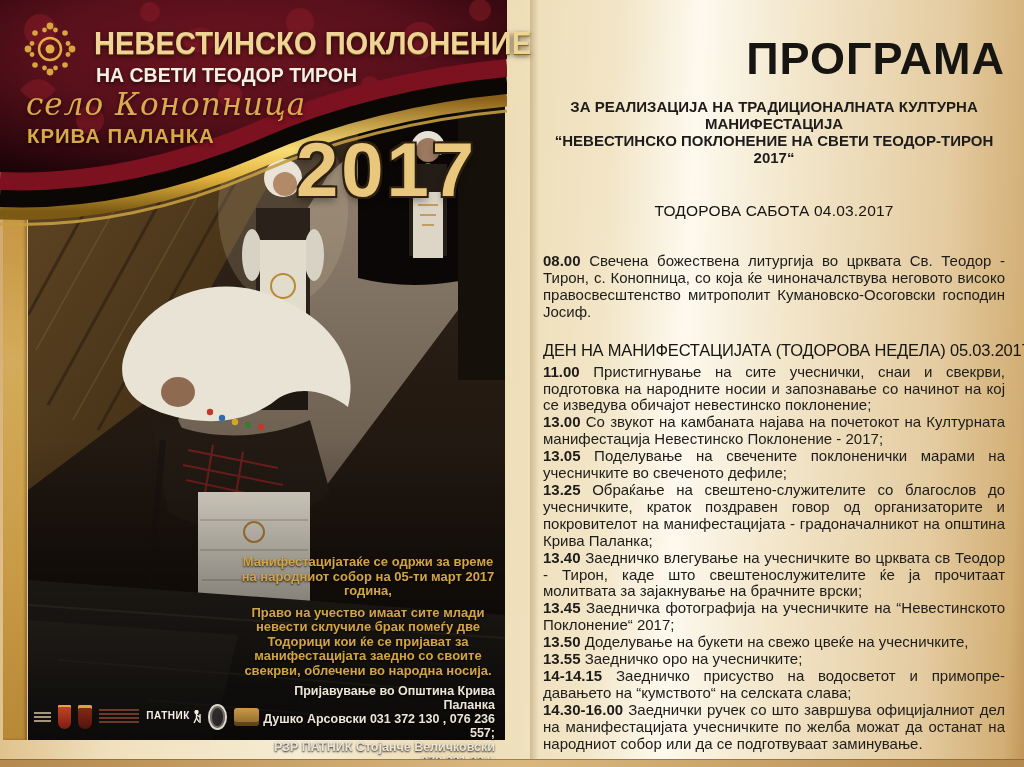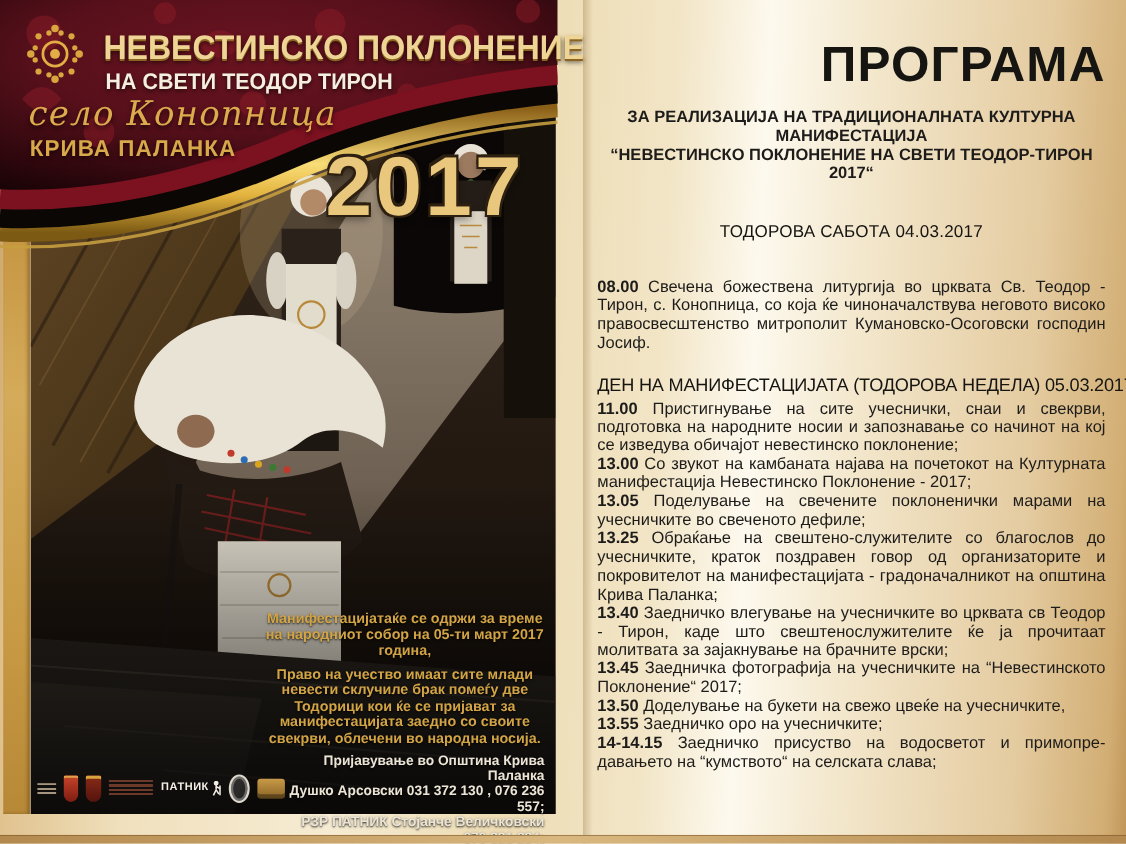--- a/index.html
+++ b/index.html
@@ -317,16 +317,17 @@
   <div class="sched2">
     <p class="item"><span class="time">11.00</span> <span>Пристигнување на сите учеснички, снаи и свекрви, подготовка на народните носии и запознавање со начинот на кој се изведува обичајот  невестинско поклонение;</span></p>
     <p class="item"><span class="time">13.00</span> <span>Со звукот на камбаната најава на почетокот на Културната манифестација Невестинско Поклонение - 2017;</span></p>
     <p class="item"><span class="time">13.05</span> <span>Поделување на свечените поклоненички марами на учесничките  во свеченото дефиле;</span></p>
     <p class="item"><span class="time">13.25</span> <span>Обраќање на свештено-служителите со благослов до учесничките, краток поздравен говор од организаторите и покровителот на манифестацијата - градоначалникот на општина Крива Паланка;</span></p>
     <p class="item"><span class="time">13.40</span> <span>Заедничко влегување на учесничките во црквата св Теодор - Тирон,  каде што свештенослужителите ќе ја прочитаат молитвата за зајакнување на брачните врски;</span></p>
     <p class="item"><span class="time">13.45</span> <span>Заедничка фотографија на  учесничките на “Невестинското Поклонение“ 2017;</span></p>
     <p class="item"><span class="time">13.50</span> <span>Доделување на букети на свежо цвеќе на учесничките,</span></p>
     <p class="item"><span class="time">13.55</span> <span>Заедничко оро на учесничките;</span></p>
     <p class="item"><span class="time">14-14.15</span> <span>Заедничко присуство на водосветот и примопре-давањето на “кумството“ на селската слава;</span></p>
+    <p class="item"><span class="time">14.30-16.00</span> <span>Заеднички ручек со што завршува официјалниот дел на манифестацијата учесничките по желба можат да останат на народниот собор или да се подготвуваат заминување.</span></p>
   </div>
 </div>
 
 <div class="bottom-edge"></div>
 
 </body></html>

